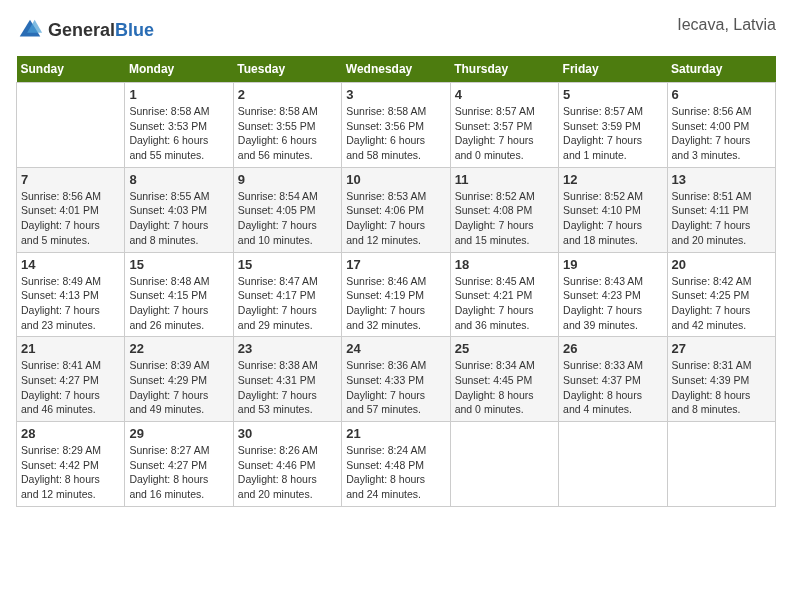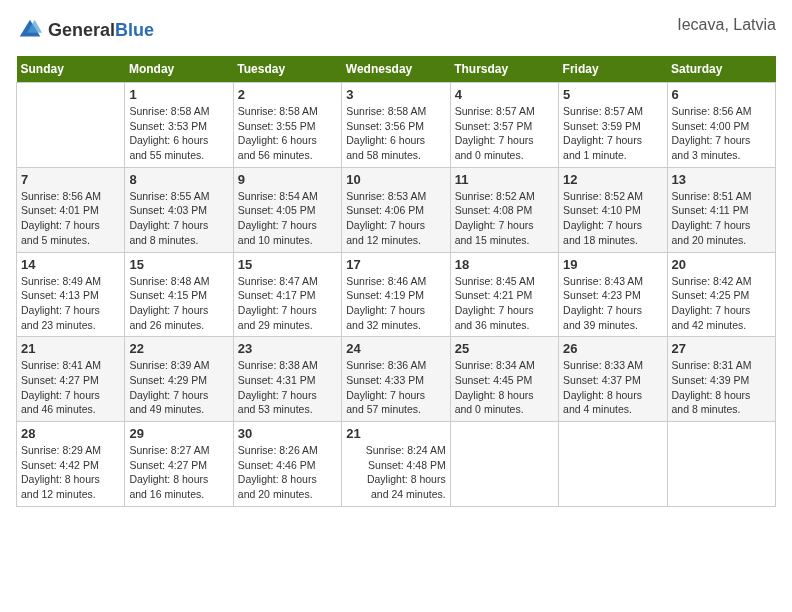--- a/index.html
+++ b/index.html
@@ -334,21 +334,21 @@
         </td>
         <td>
           <div class="day-number">30</div>
           <div class="day-info" style="white-space: pre-line;">Sunrise: 8:26 AM
 Sunset: 4:46 PM
 Daylight: 8 hours
 and 20 minutes.</div>
         </td>
         <td>
           <div class="day-number">21</div>
-          <div class="day-info" style="white-space: pre-line; text-align: right;">Sunrise: 8:24 AM
+          <div class="day-info" style="white-space: pre-line;">Sunrise: 8:24 AM
 Sunset: 4:48 PM
 Daylight: 8 hours
 and 24 minutes.</div>
         </td>
         <td class="empty-cell"></td>
         <td class="empty-cell"></td>
         <td class="empty-cell"></td>
       </tr>
     </tbody>
 </table>

